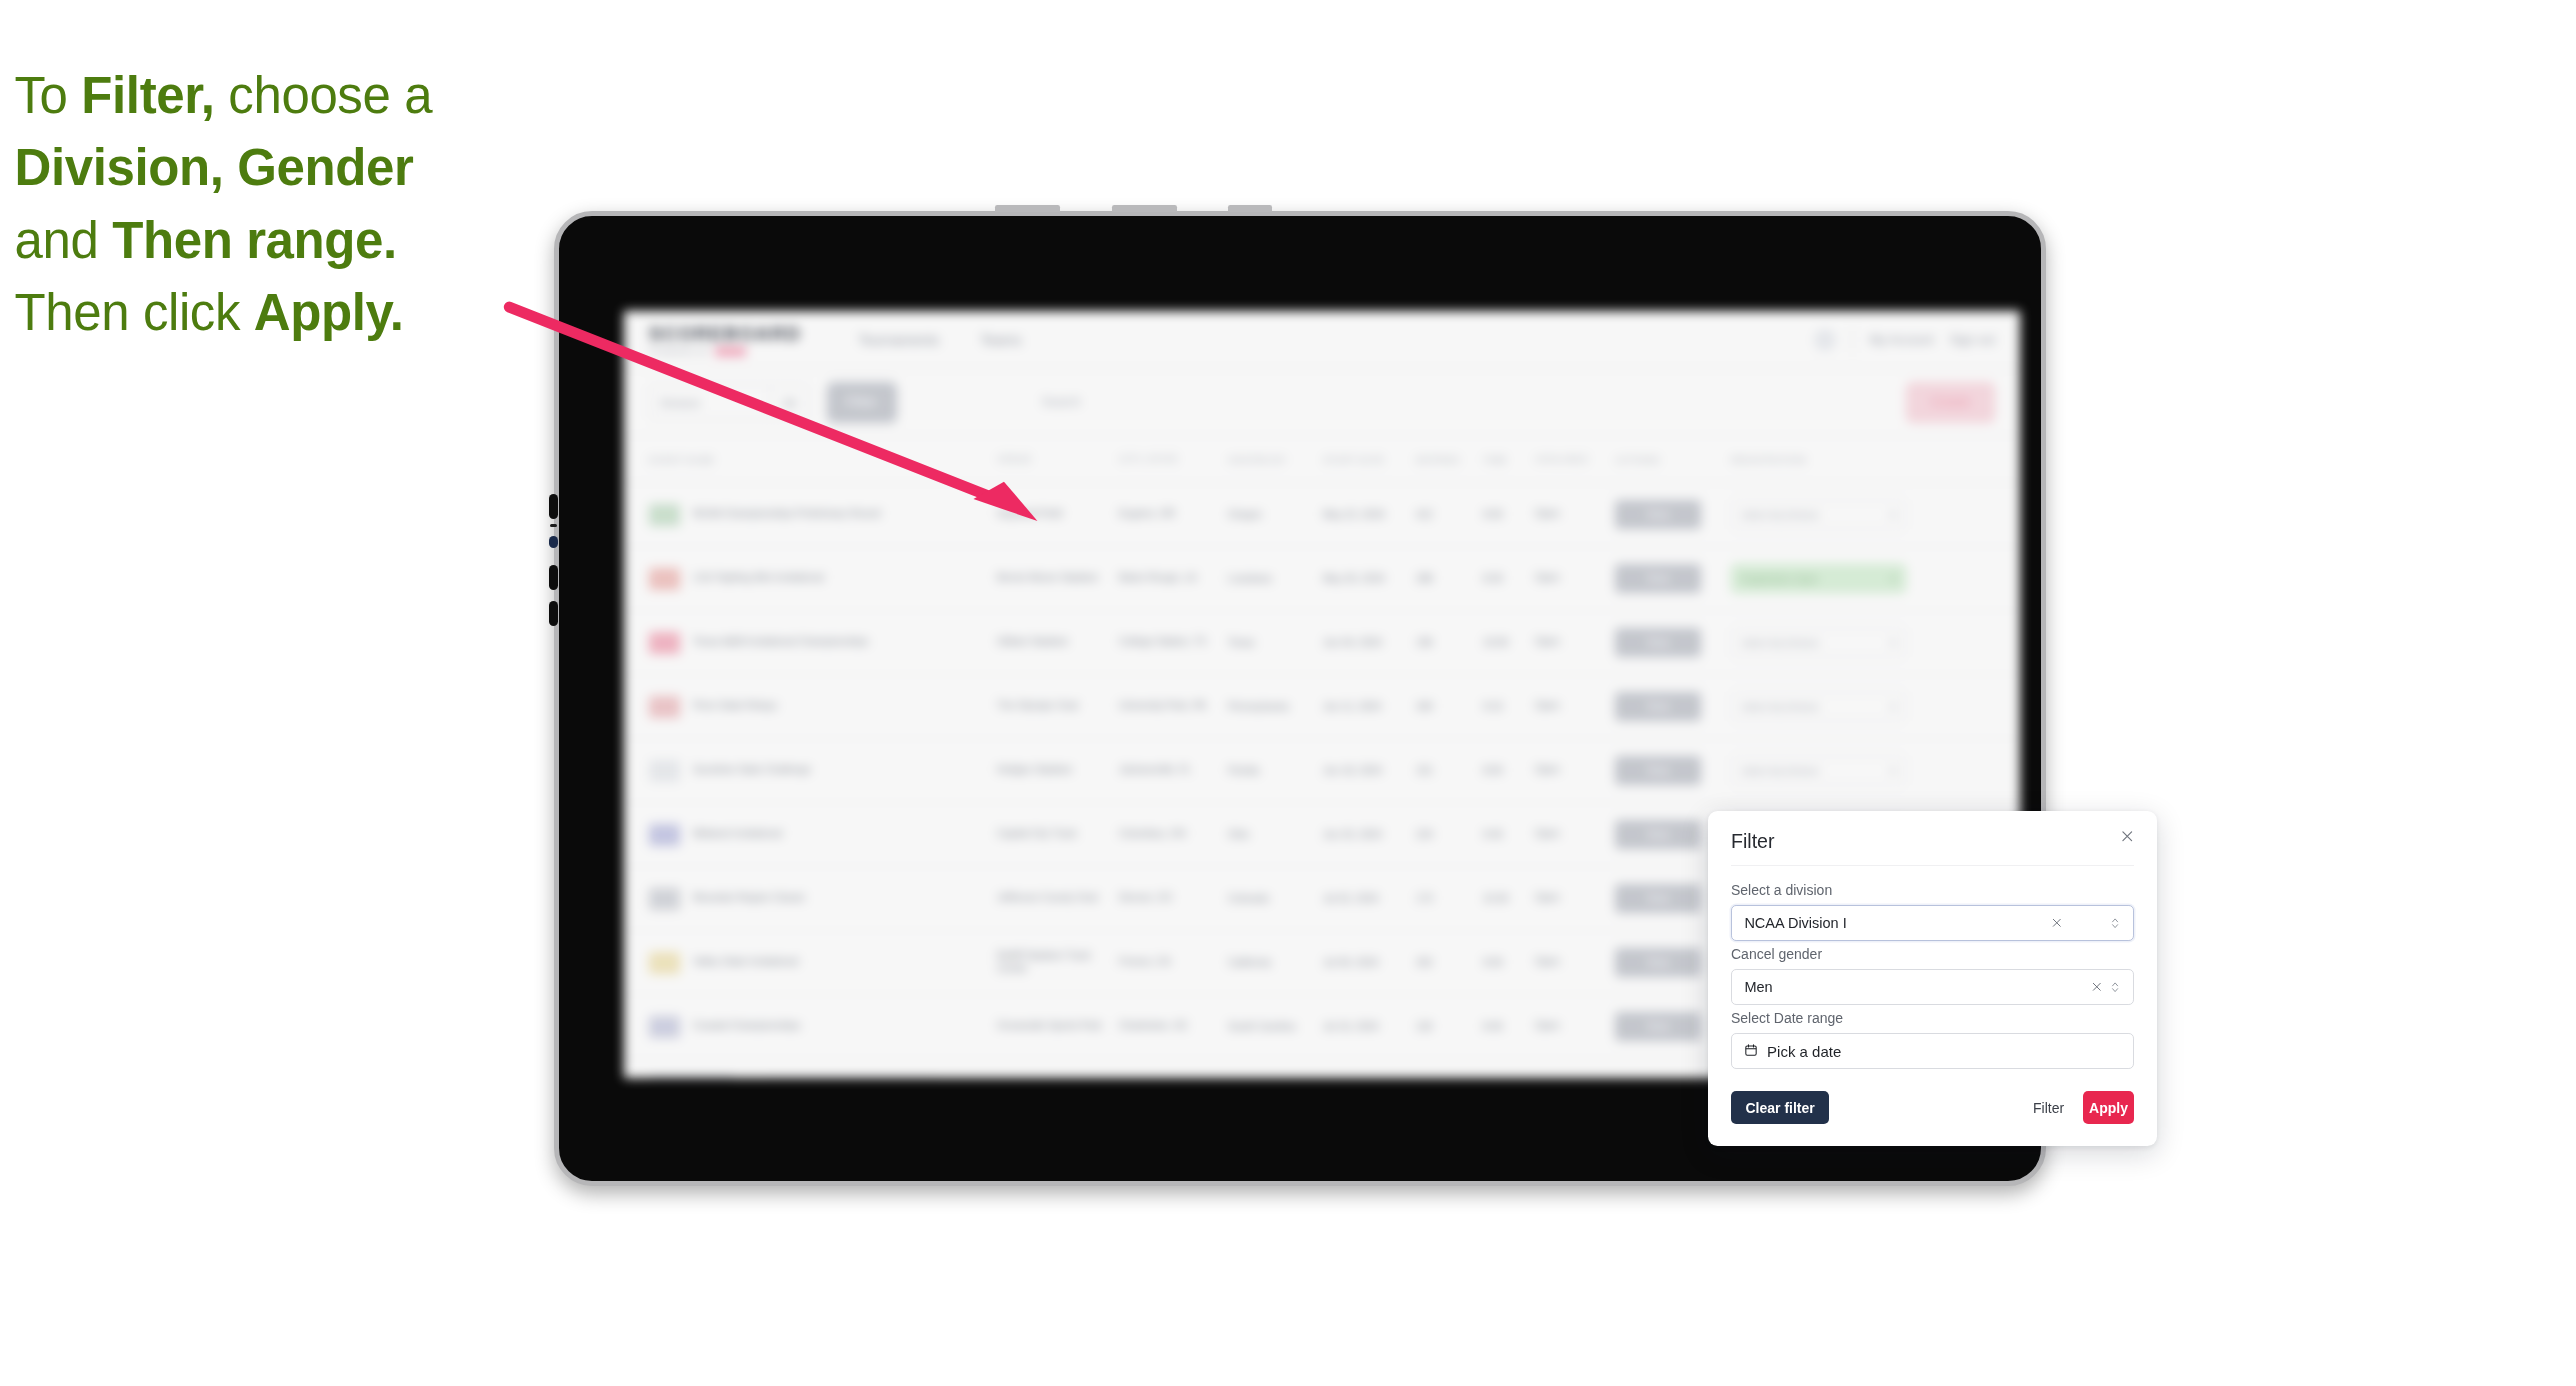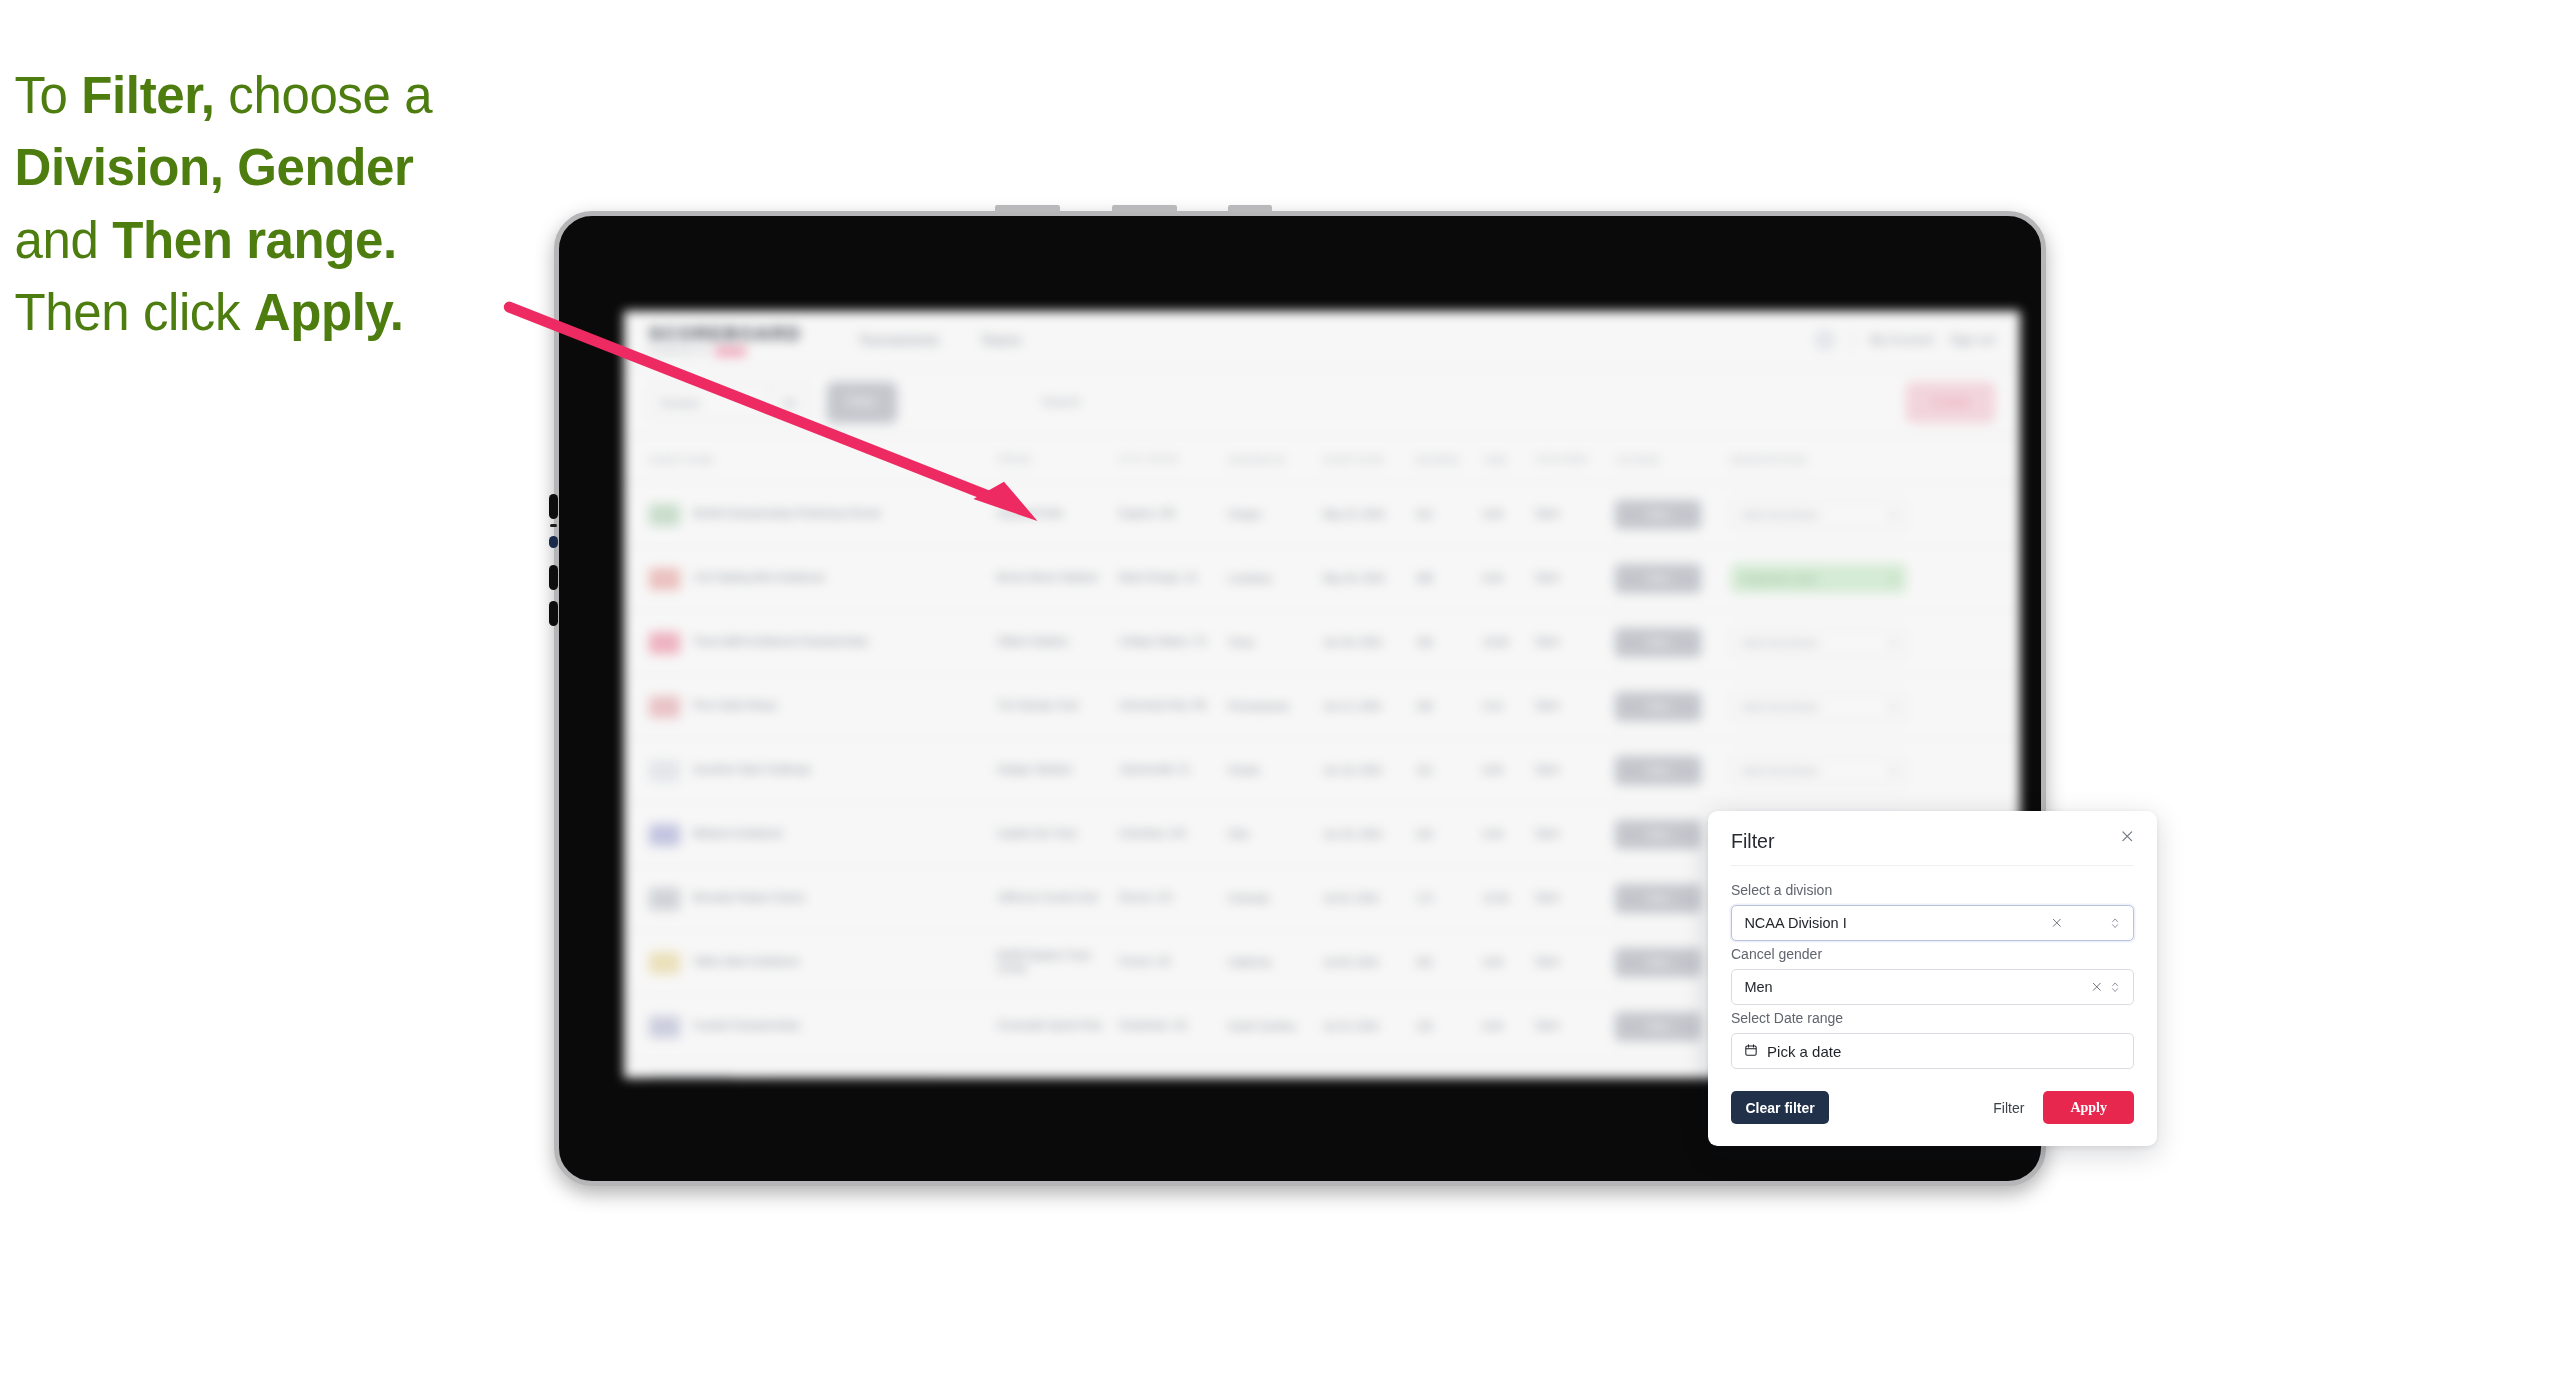--- a/index.html
+++ b/index.html
@@ -295,23 +295,23 @@
   .foot-right { margin-left:auto; display:flex; align-items:center; gap: 19px; }
   .btn-cancel {
     background: none; border: none;
     font-size: 14px; color:#3c4049;
     font-family: "Liberation Sans", sans-serif;
     cursor: pointer;
   }
   .btn-apply {
     background: #e8274f; color:#ffffff;
     border: none; border-radius: 5.1px;
-    padding: 0 27px; height: 33px;
+    padding: 0 6px; height: 33px;
     font-size: 14px; font-weight: bold;
-    font-family: Liberation Serif, serif;
+    font-family: Liberation Sans, sans-serif;
     cursor: pointer;
   }
 </style>
 </head>
 <body>
 
 <div id="stage">
 
   <div class="instruction">
     <span class="ln"><span>To </span><span class="b">Filter,</span><span> choose a</span></span>

